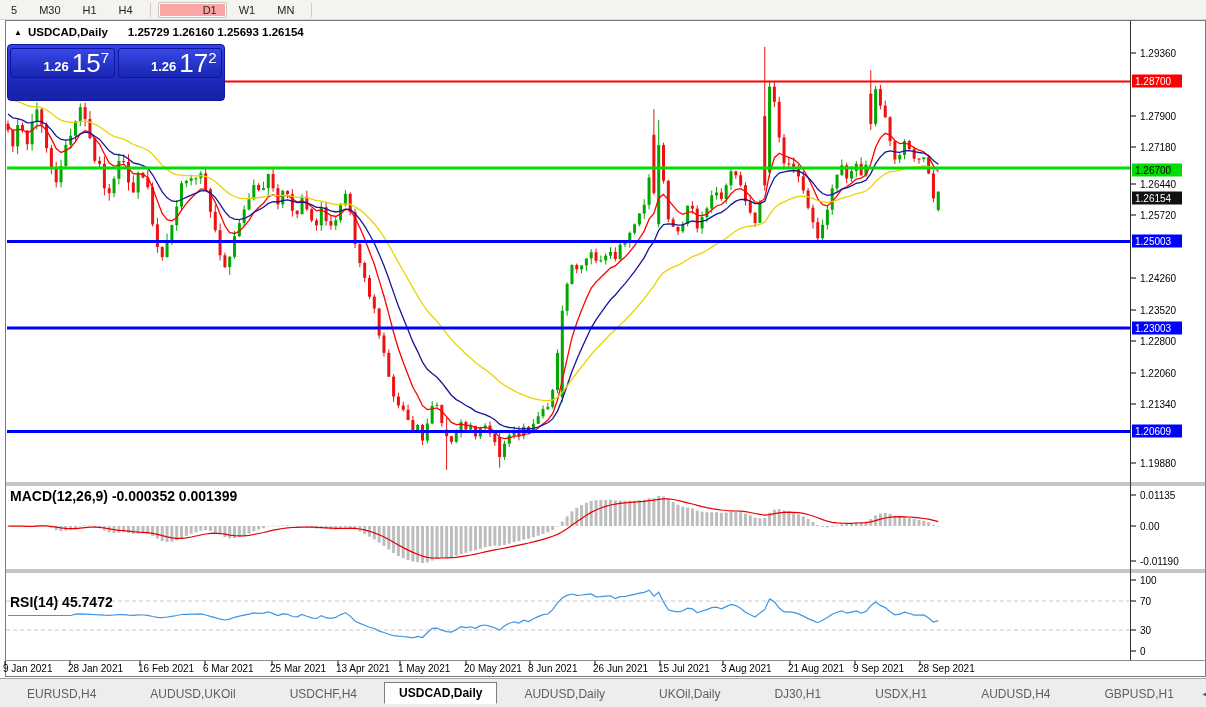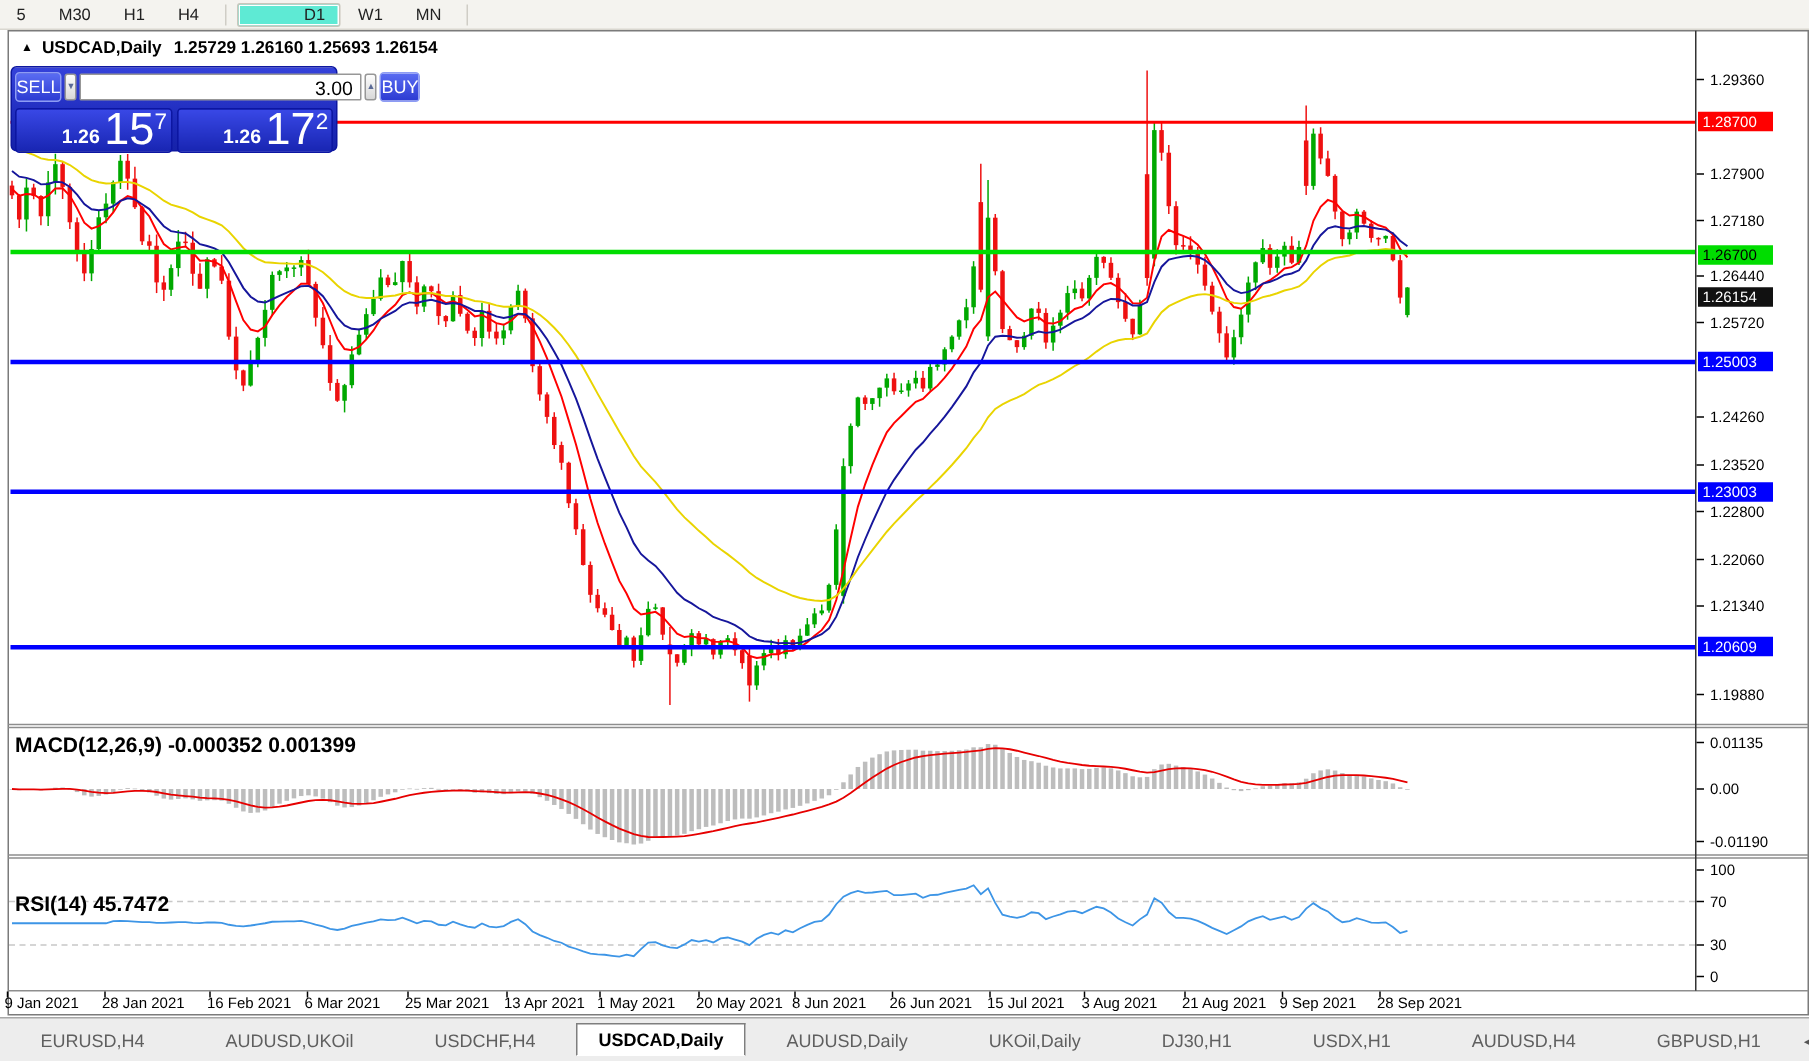--- a/index.html
+++ b/index.html
@@ -3,44 +3,44 @@
 <meta charset="utf-8">
 <style>
   html,body{margin:0;padding:0;background:#fff;width:1206px;height:707px;overflow:hidden;
     font-family:"Liberation Sans",sans-serif;-webkit-font-smoothing:antialiased;}
   #stage{position:absolute;left:0;top:0;width:1206px;height:707px;}
   svg text{font-family:"Liberation Sans",sans-serif;}
   
   .toolbar{position:absolute;left:0;top:0;width:1206px;height:19px;background:#f4f3ef;
     border-bottom:1px solid #d9d7d0;display:flex;align-items:center;font-size:11px;color:#222;z-index:30;}
   .tfbtn{padding:1px 9px;margin:0 1px;cursor:default;border:1px solid transparent;border-radius:2px;}
-  .tfbtn.active{background:#5eead4;border:1px solid #c9c6bc;box-shadow:inset 0 0 0 1px #fff;padding-left:44px;}
+  .tfbtn.active{background:#fca5a5;border:1px solid #c9c6bc;box-shadow:inset 0 0 0 1px #fff;padding-left:44px;}
   .tbsep{width:1px;height:14px;background:#cfcdc6;margin:0 6px;}
   
   .chart-title{position:absolute;left:14px;top:26px;z-index:20;font-size:11.5px;font-weight:700;color:#000;}
   .chart-title .mk{font-size:8px;margin-right:6px;position:relative;top:-1px;}
-  .chart-title .ohlc{margin-left:8px;}
+  .chart-title .ohlc{margin-left:20px;}
   
   .tp{position:absolute;left:7px;top:44px;width:218px;height:57px;z-index:25;
     background:linear-gradient(#3542da,#1b28b8 70%,#1622a8);border:1px solid #0d17a0;border-radius:4px;
     box-sizing:border-box;}
   .tp-row1{display:flex;align-items:center;height:22px;padding:2px 2px 0 2px;gap:2px;}
   .tp-btn{height:18px;line-height:18px;color:#fff;font-size:12px;text-align:center;
     background:linear-gradient(#5a6cf2,#2c3bd2);border:1px solid #8d9cf4;border-radius:3px;cursor:pointer;}
   .tp-sell{width:50px;} .tp-buy{width:47px;}
   .spin{width:16px;height:18px;background:linear-gradient(#fdfdfd,#d8d8d8);border:1px solid #979797;
     border-radius:2px;color:#5a6a96;font-size:6px;line-height:17px;text-align:center;cursor:pointer;box-sizing:border-box;}
   .vol{flex:1;height:18px;background:#fff;border:1px solid #979797;font-size:13px;color:#000;
     text-align:right;padding:0 5px;box-sizing:border-box;border-radius:1px;}
   .tp-row2{display:flex;gap:3px;padding:3px 2px 2px 2px;}
   .quote{flex:1;height:30px;border:1px solid #0c16a2;border-radius:3px;
     background:linear-gradient(#3articles948e6,#1825b2);background:linear-gradient(#3948e6,#1825b2);
     color:#fff;display:flex;align-items:flex-end;justify-content:center;padding-bottom:1px;box-sizing:border-box;padding-left:28px;}
   .quote .sm{font-size:13px;font-weight:700;margin-right:3px;margin-bottom:2px;}
-  .quote .big{font-size:30px;line-height:26px;font-weight:400;}
+  .quote .big{font-size:26px;line-height:26px;font-weight:400;}
   .quote .sup{font-size:15px;line-height:15px;margin-bottom:11px;}
   
   .ind-label{position:absolute;z-index:20;font-size:14px;color:#000;font-weight:bold;}
   
   .tabbar{position:absolute;left:0;top:678px;width:1206px;height:29px;background:#ededed;
     border-top:1px solid #a8a8a8;display:flex;align-items:center;z-index:30;font-size:12px;}
   .tab{padding:3px 27px;color:#5f5f5f;cursor:pointer;white-space:nowrap;}
   .tab.active{background:#fff;color:#000;font-weight:700;border:1px solid #7e7e7e;border-bottom:1px solid #fff;
     padding:3px 14px;position:relative;top:-1px;}
   .tabsep{width:1px;height:13px;background:#b5b5b5;}
@@ -763,27 +763,20 @@
       <div class="tfbtn">W1</div>
       <div class="tfbtn">MN</div>
       <div class="tbsep"></div>
     </div>
 
   <div class="chart-title">
     <span class="mk">▲</span><span>USDCAD,Daily</span><span class="ohlc">1.25729 1.26160 1.25693 1.26154</span>
   </div>
 
   <div class="tp">
-    <div class="tp-row1">
-      <div class="tp-btn tp-sell">SELL</div>
-      <div class="spin"><span>▼</span></div>
-      <input class="vol" readonly="" value="3.00" style="">
-      <div class="spin"><span>▲</span></div>
-      <div class="tp-btn tp-buy">BUY</div>
-    </div>
     <div class="tp-row2">
       <div class="quote">
         <span class="sm">1.26</span>
         <span class="big">15</span>
         <span class="sup">7</span>
       </div>
       <div class="quote">
         <span class="sm">1.26</span>
         <span class="big">17</span>
         <span class="sup">2</span>

